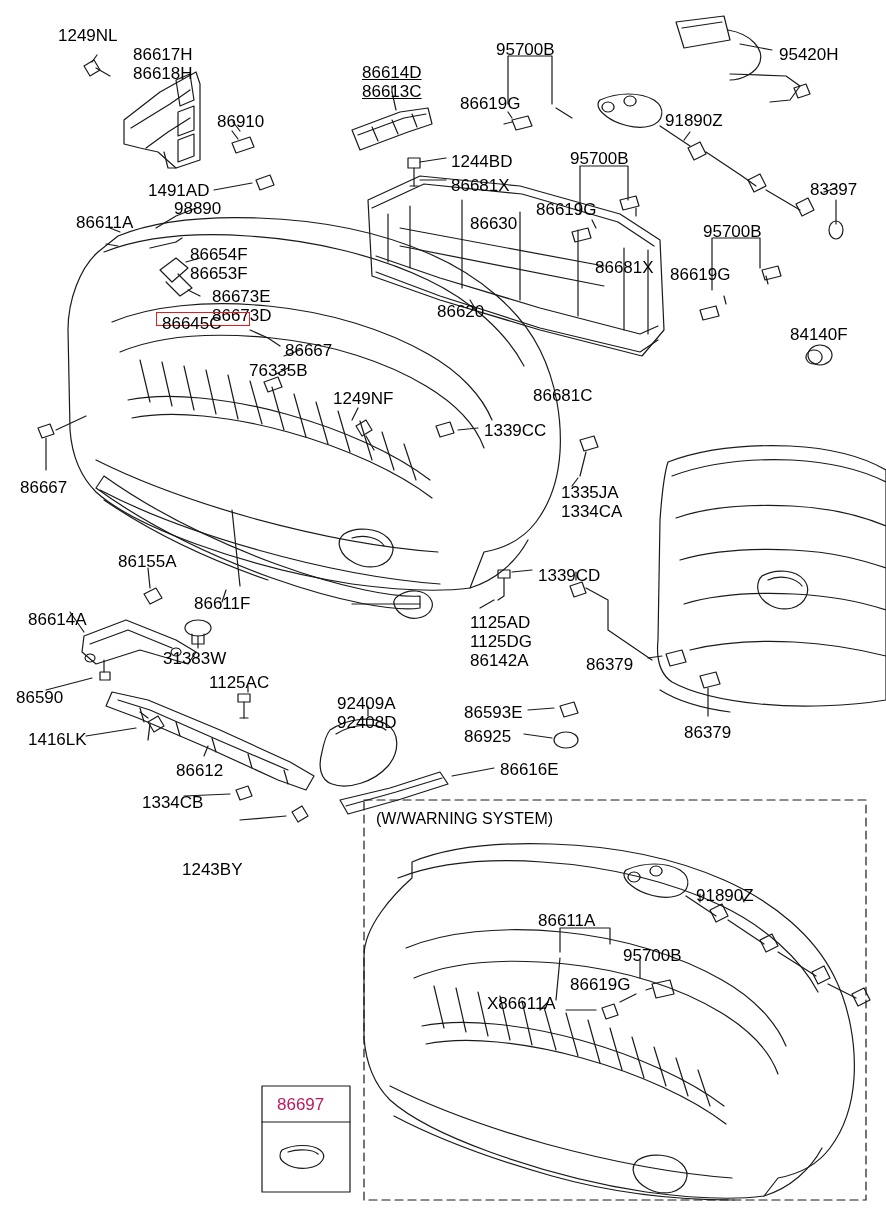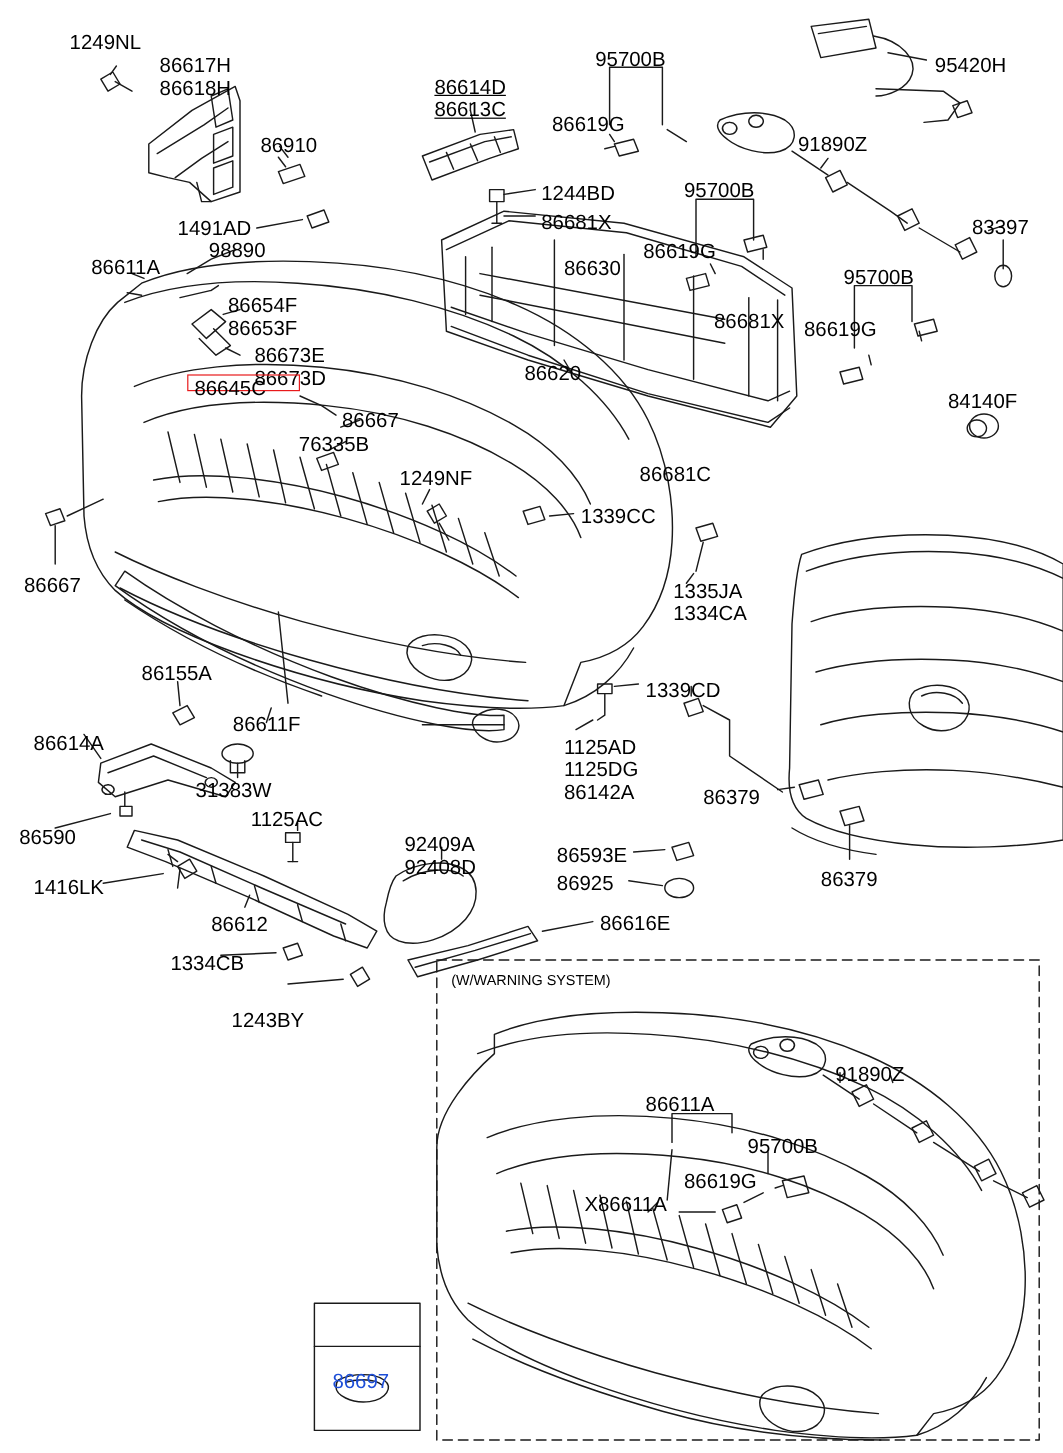--- a/index.html
+++ b/index.html
@@ -37,30 +37,29 @@
     border: 1.5px solid #e8191b;
     box-sizing: border-box;
     padding: 1px 5px 2px 5px;
     font-size: 17px;
     color: #000000;
     white-space: pre;
     background: transparent;
   }
   .sect-title {
     position: absolute;
-    font-size: 12px;
+    font-size: 16px;
     color: #000000;
     white-space: pre;
   }
   .inset-label {
     position: absolute;
     font-size: 17px;
-    color: #1d4ed8;
+    color: #be185d;
     white-space: pre;
-    margin-top: 47px;
   }
 </style>
 </head>
 <body>
 
 <div id="page">
 
   <svg id="art" viewBox="0 0 886 1211" xmlns="http://www.w3.org/2000/svg">
     <g fill="none" stroke="#1a1a1a" stroke-width="1.2" stroke-linejoin="round" stroke-linecap="round">
 
@@ -512,21 +511,21 @@
   <div class="lbl" style="left:16px;  top:688px;">86590</div>
   <div class="lbl multi" style="left:337px; top:694px;">92409A
 92408D</div>
   <div class="lbl" style="left:464px; top:703px;">86593E</div>
   <div class="lbl" style="left:464px; top:727px;">86925</div>
   <div class="lbl" style="left:684px; top:723px;">86379</div>
   <div class="lbl" style="left:28px;  top:730px;">1416LK</div>
   <div class="lbl" style="left:176px; top:761px;">86612</div>
   <div class="lbl" style="left:500px; top:760px;">86616E</div>
   <div class="lbl" style="left:142px; top:793px;">1334CB</div>
-  <div class="lbl" style="left:182px; top:841px;margin-left:11px;">1243BY</div>
+  <div class="lbl" style="left:182px; top:860px;">1243BY</div>
   <div class="lbl" style="left:696px; top:886px;">91890Z</div>
   <div class="lbl" style="left:538px; top:911px;">86611A</div>
   <div class="lbl" style="left:623px; top:946px;">95700B</div>
   <div class="lbl" style="left:570px; top:975px;">86619G</div>
   <div class="lbl" style="left:487px; top:994px;">X86611A</div>
 
   <div class="boxed" style="left:156px; top:312px; width:94px; height:14px;">86645C</div>
 
   <div class="sect-title" style="left:376px; top:810px;">(W/WARNING SYSTEM)</div>
 

